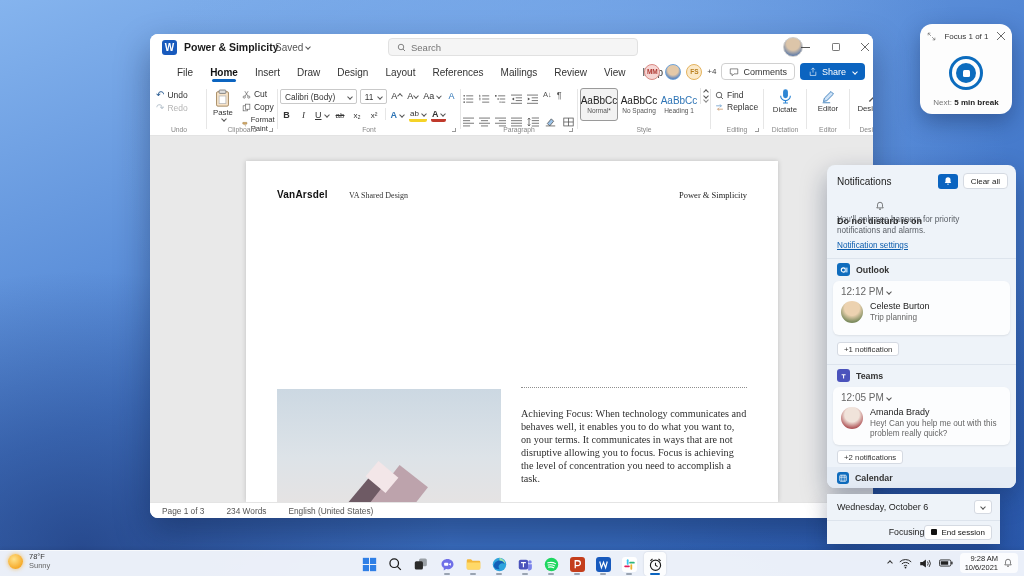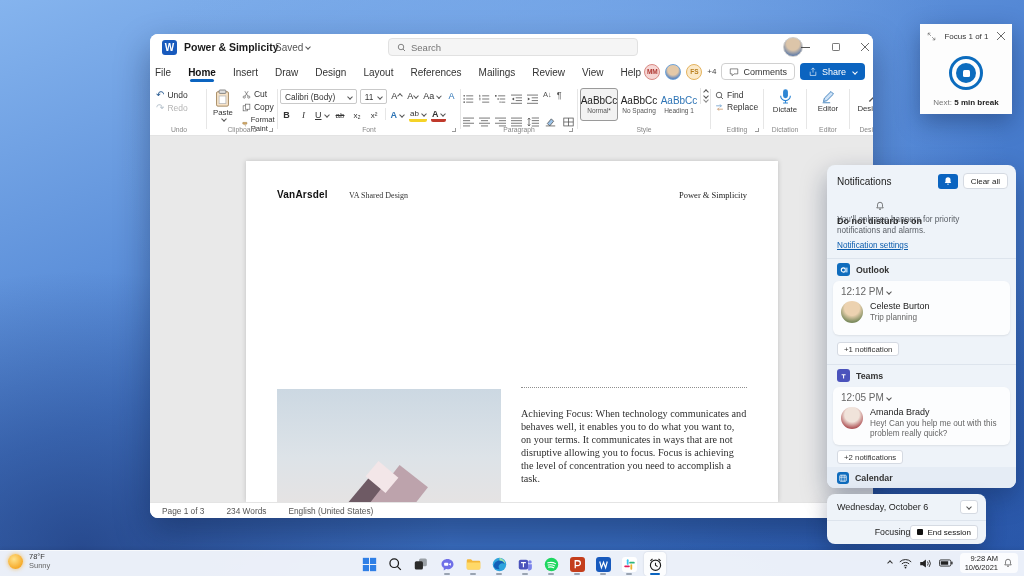--- a/index.html
+++ b/index.html
@@ -24,21 +24,21 @@
   .app-icon { position:absolute; left:12px; top:6px; width:15px; height:15px; background:#185abd; border-radius:3px; color:#fff; font-size:10px; font-weight:bold; text-align:center; line-height:15px; }
   .app-title { position:absolute; left:34px; top:7px; font-size:10.5px; color:#1a1a1a; font-weight:bold; }
   .saved { position:absolute; left:125px; top:8px; font-size:10px; color:#555; }
   .tsearch { position:absolute; left:238px; top:4px; width:250px; height:18px; background:#f5f5f5; border:1px solid #e1e1e1; border-radius:4px; display:flex; align-items:center; padding:0 8px; gap:5px; }
   .tsearch input { border:none; outline:none; background:transparent; font-size:9.5px; color:#666; width:200px; font-family:"Liberation Sans",sans-serif; }
   .tb-avatar { position:absolute; left:633px; top:3px; width:20px; height:20px; border-radius:50%;
      background:radial-gradient(circle at 50% 32%, #dcc5a9 0 42%, #5b79a8 80%); border:1px solid #ccc; }
   .winctl { position:absolute; top:0; width:30px; height:26px; display:flex; align-items:center; justify-content:center; }
   
   .menubar { position:absolute; left:0; top:26px; right:0; height:24px; background:#fff; }
-  .tabs { position:absolute; left:4px; top:0; height:24px; display:flex; gap:15px; align-items:center; }
+  .tabs { position:absolute; left:26px; top:0; height:24px; display:flex; gap:15px; align-items:center; }
   .tab { font-size:10px; color:#333; position:relative; padding:4px 1px; }
   .tab.active { font-weight:bold; color:#111; }
   .tab.active::after { content:""; position:absolute; left:10%; right:10%; bottom:0; height:2.5px; background:#0b64c0; border-radius:2px; }
   .collab { position:absolute; right:8px; top:3px; display:flex; align-items:center; gap:5px; }
   .mini-av { width:16px; height:16px; border-radius:50%; font-size:6.5px; font-weight:bold; display:flex; align-items:center; justify-content:center; }
   .av-mm { background:#f6d7d5; color:#b03a34; border:1.5px solid #d98983; }
   .av-ph { background:radial-gradient(circle at 50% 35%, #e4c9a8 0 45%, #4f7ec0 80%); border:1.5px solid #6fa3d8; }
   .av-fs { background:#fbe9c9; color:#b97f1f; border:1.5px solid #e4b35e; }
   .av-more { font-size:8px; color:#444; }
   .btn-comments { height:17px; border:1px solid #d0d0d0; border-radius:4px; background:#fff; display:flex; align-items:center; gap:4px; padding:0 7px; font-size:9px; color:#333; }
@@ -70,21 +70,21 @@
   .doc-hr { position:absolute; right:0; top:1px; font-size:8.5px; color:#222; font-family:"Liberation Serif",serif; }
   .doc-heading { position:absolute; left:31px; top:108px; font-family:"Liberation Serif",serif; font-size:39px; line-height:49px; color:#3b3b3b; letter-spacing:.2px; }
   .doc-img { position:absolute; left:31px; top:228px; width:224px; height:124px; overflow:hidden;
      background:linear-gradient(180deg,#ccd8e2 0%,#dde3e8 55%,#e7e3e2 100%); }
   .blk { position:absolute; }
   .doc-col { position:absolute; left:275px; top:226px; width:226px; border-top:1px dotted #8f8f8f; border-bottom:1px dotted #8f8f8f; padding:19px 0 21px; }
   .doc-body { font-family:"Liberation Serif",serif; font-size:10.2px; line-height:13px; color:#2e2e2e; }
   .statusbar { position:absolute; left:0; right:0; bottom:0; height:16px; background:#fff; border-top:1px solid #e4e4e4; display:flex; align-items:center; gap:22px; padding:0 12px; font-size:8.3px; color:#555; }
 
   
-  #focusw { left:920px; top:24px; width:92px; height:90px; background:#fdfdfd; border-radius:0; box-shadow:0 8px 22px rgba(10,25,60,.35); }
+  #focusw { left:920px; top:24px; width:92px; height:90px; background:#fdfdfd; border-radius:12px; box-shadow:0 8px 22px rgba(10,25,60,.35); }
   .fw-head { position:absolute; left:7px; right:7px; top:6px; height:12px; display:flex; align-items:center; justify-content:space-between; }
   .fw-title { font-size:8px; color:#333; }
   .fw-ring { position:absolute; left:50%; top:32px; transform:translateX(-50%); width:34px; height:34px; border:3.5px solid #0c6cbe; border-radius:50%; display:flex; align-items:center; justify-content:center; }
   .fw-core { width:20px; height:20px; background:#0c6cbe; border-radius:50%; display:flex; align-items:center; justify-content:center; }
   .fw-stop { width:7px; height:7px; background:#fff; border-radius:1.5px; }
   .fw-next { position:absolute; left:0; right:0; bottom:7px; text-align:center; font-size:8px; color:#777; }
   .fw-next b { color:#222; }
 
   
   #notif { left:827px; top:165px; width:189px; height:323px; background:#eef3f9; border-radius:8px; box-shadow:0 10px 26px rgba(10,25,60,.35); overflow:hidden; }
@@ -103,21 +103,21 @@
   .nt-person { display:flex; gap:7px; margin-top:4px; }
   .nt-avatar { width:22px; height:22px; border-radius:50%; flex:none; }
   .av-celeste { background:radial-gradient(circle at 50% 32%, #ecd2b0 0 40%, #7d8c5f 75%); }
   .av-amanda { background:radial-gradient(circle at 50% 35%, #f0e3da 0 40%, #b0575a 75%); }
   .nt-name { font-size:9px; color:#222; }
   .nt-sub { font-size:8.2px; color:#666; margin-top:2px; line-height:10px; }
   .pill { position:absolute; left:10px; height:14px; background:#fff; border:1px solid #d5dae2; border-radius:3px; font-size:7.8px; color:#333; padding:0 6px; display:flex; align-items:center; }
   .nt-calrow { position:absolute; left:0; right:0; bottom:0; height:21px; background:#e5ecf5; display:flex; align-items:center; gap:6px; padding:0 10px; font-size:8.8px; font-weight:bold; color:#333; }
 
   
-  #calcard { left:827px; top:494px; width:159px; height:50px; background:#eef3f9; border-radius:8px; box-shadow:0 8px 20px rgba(10,25,60,.3); }
+  #calcard { left:827px; top:494px; width:173px; height:50px; background:#eef3f9; border-radius:0; box-shadow:0 8px 20px rgba(10,25,60,.3); }
   .cc-row1 { position:absolute; left:10px; right:8px; top:4px; height:18px; display:flex; align-items:center; justify-content:space-between; font-size:9px; color:#222; }
   .cc-chevbtn { width:18px; height:14px; background:#fff; border:1px solid #d5dae2; border-radius:3px; display:flex; align-items:center; justify-content:center; }
   .cc-div { position:absolute; left:0; right:0; top:26px; height:1px; background:#dde4ed; }
   .cc-row2 { position:absolute; left:10px; right:8px; top:29px; height:18px; display:flex; align-items:center; justify-content:flex-end; font-size:8.8px; color:#222; }
   .btn-end { height:15px; background:#fff; border:1px solid #d5dae2; border-radius:3px; font-size:8px; color:#111; padding:0 6px; display:flex; align-items:center; gap:4px; }
   .stop-sq { width:6px; height:6px; background:#111; border-radius:1px; }
 
   
   #taskbar { left:0; right:0; bottom:0; height:26px; background:rgba(243,246,252,.96); border-top:1px solid rgba(255,255,255,.6); box-shadow:0 -1px 4px rgba(0,0,0,.08); }
   .weather { position:absolute; left:8px; top:2px; display:flex; align-items:center; gap:6px; }

